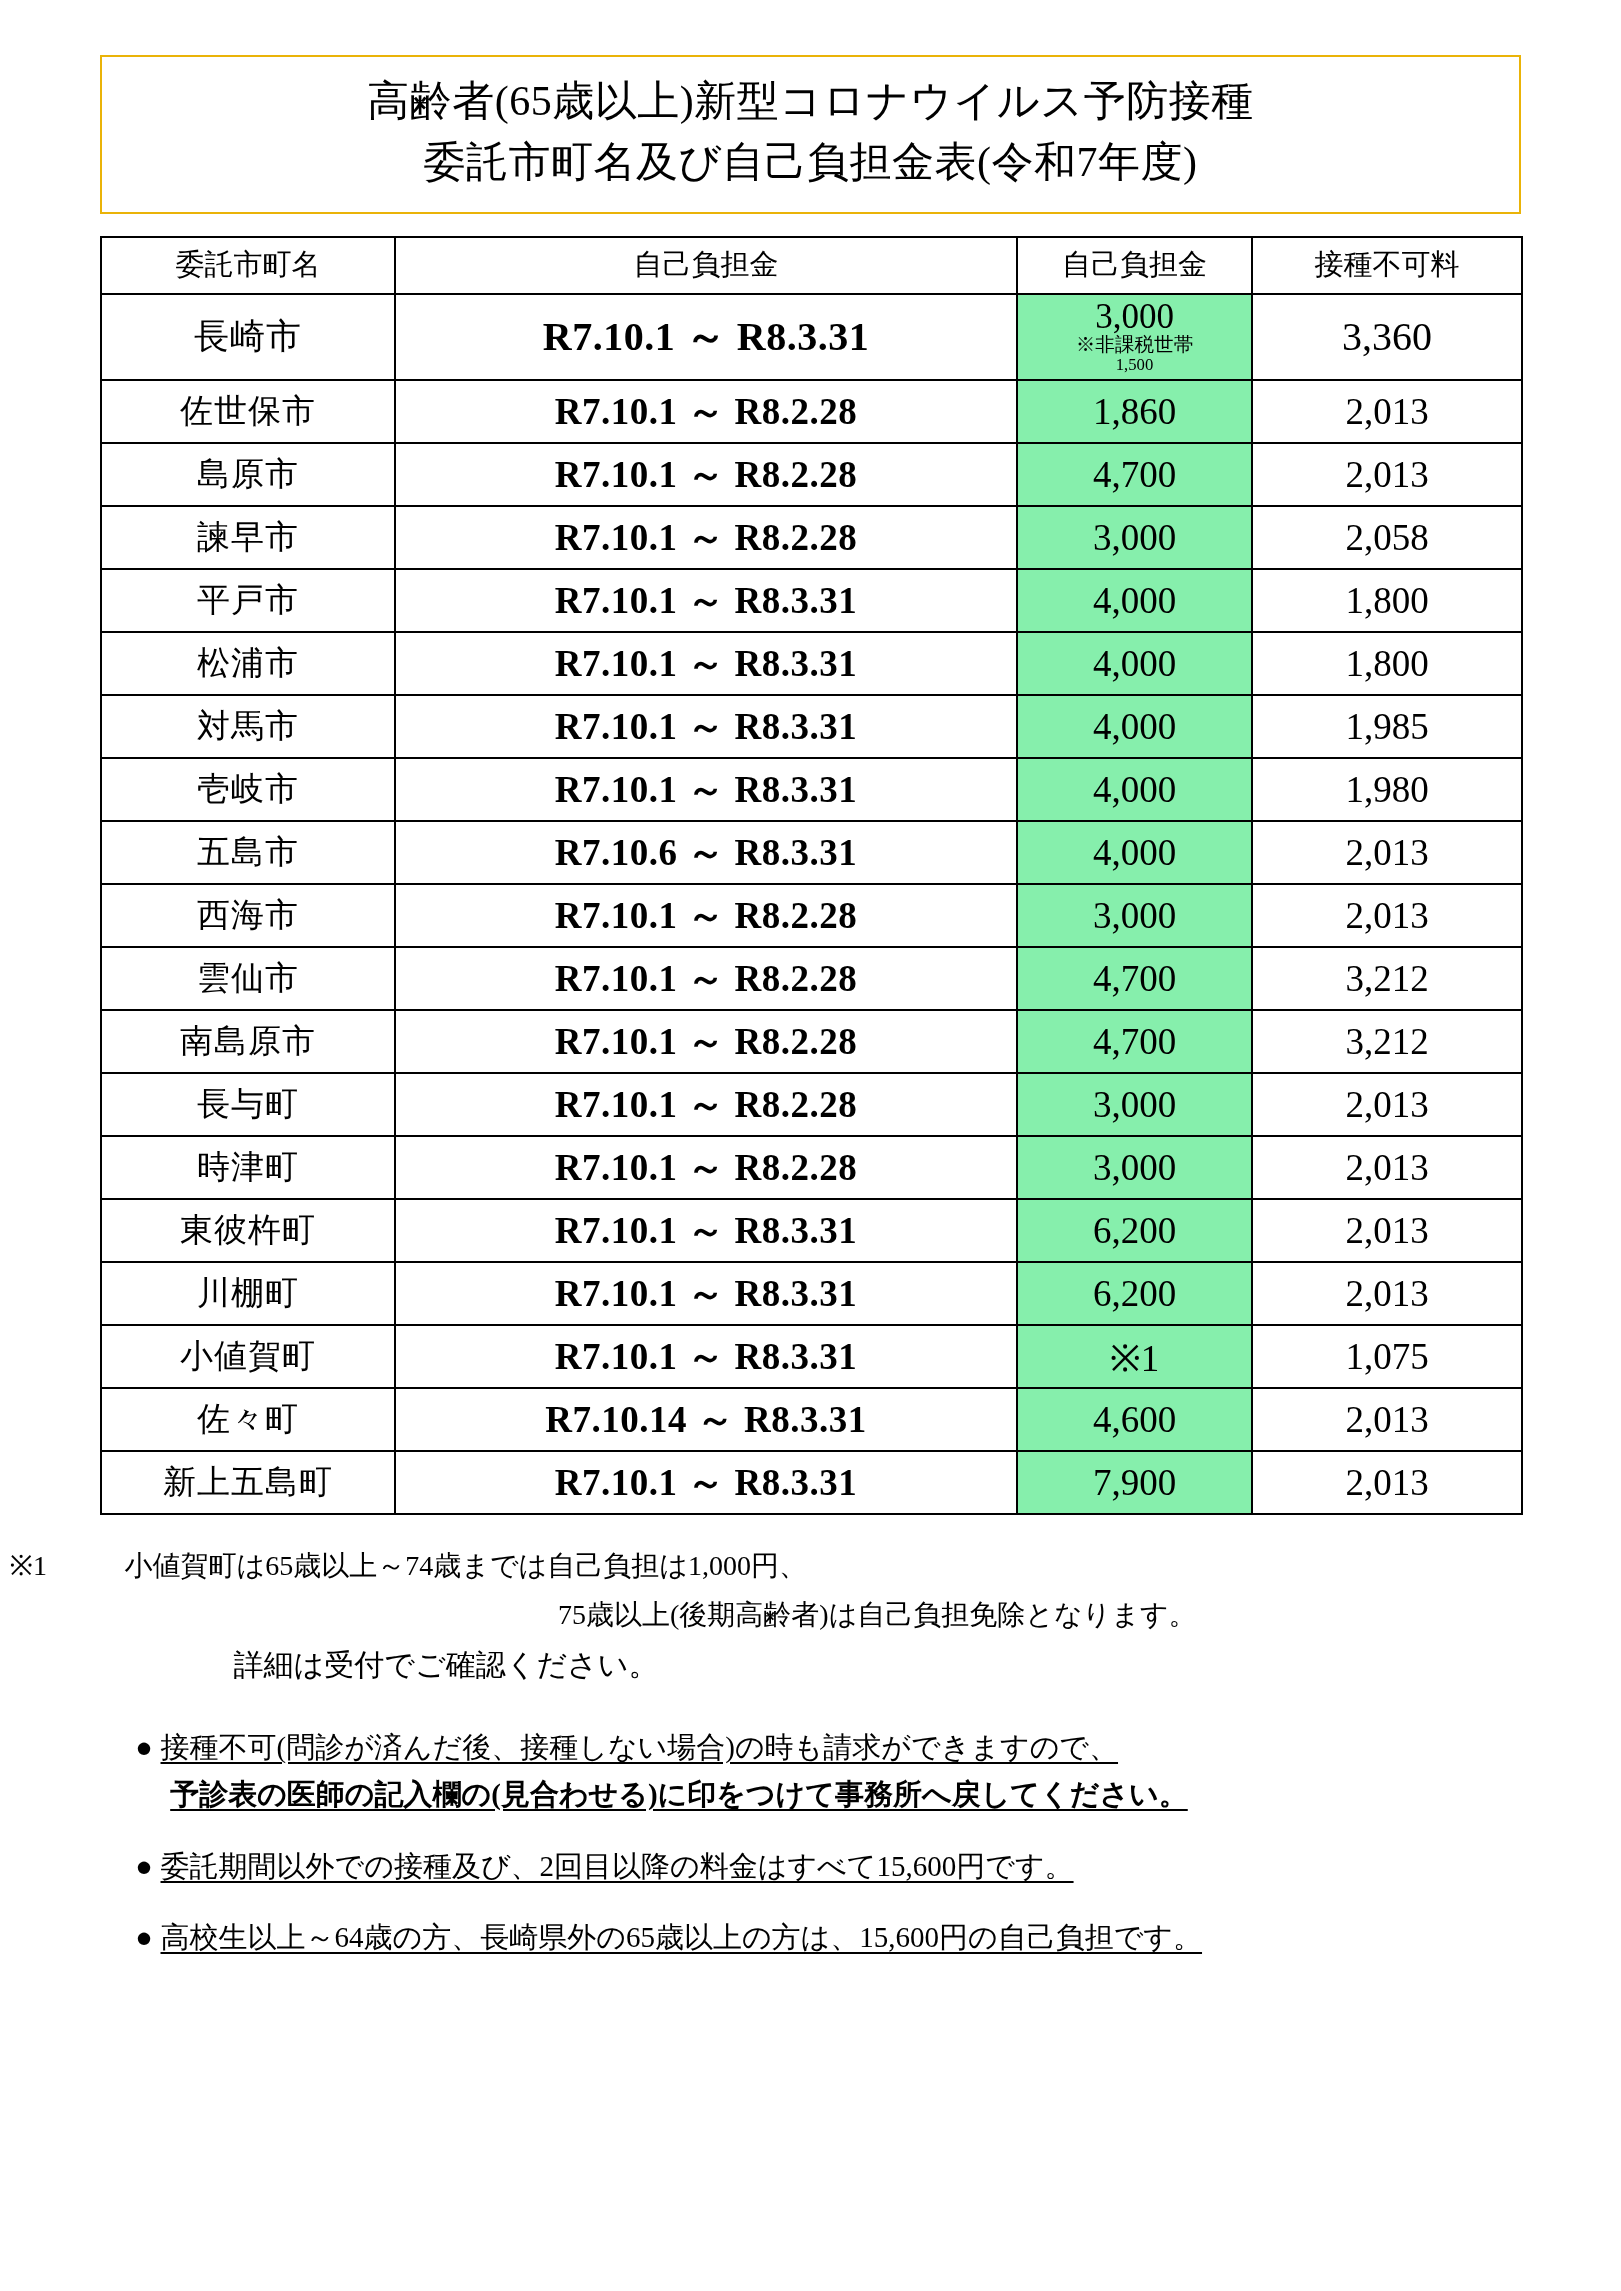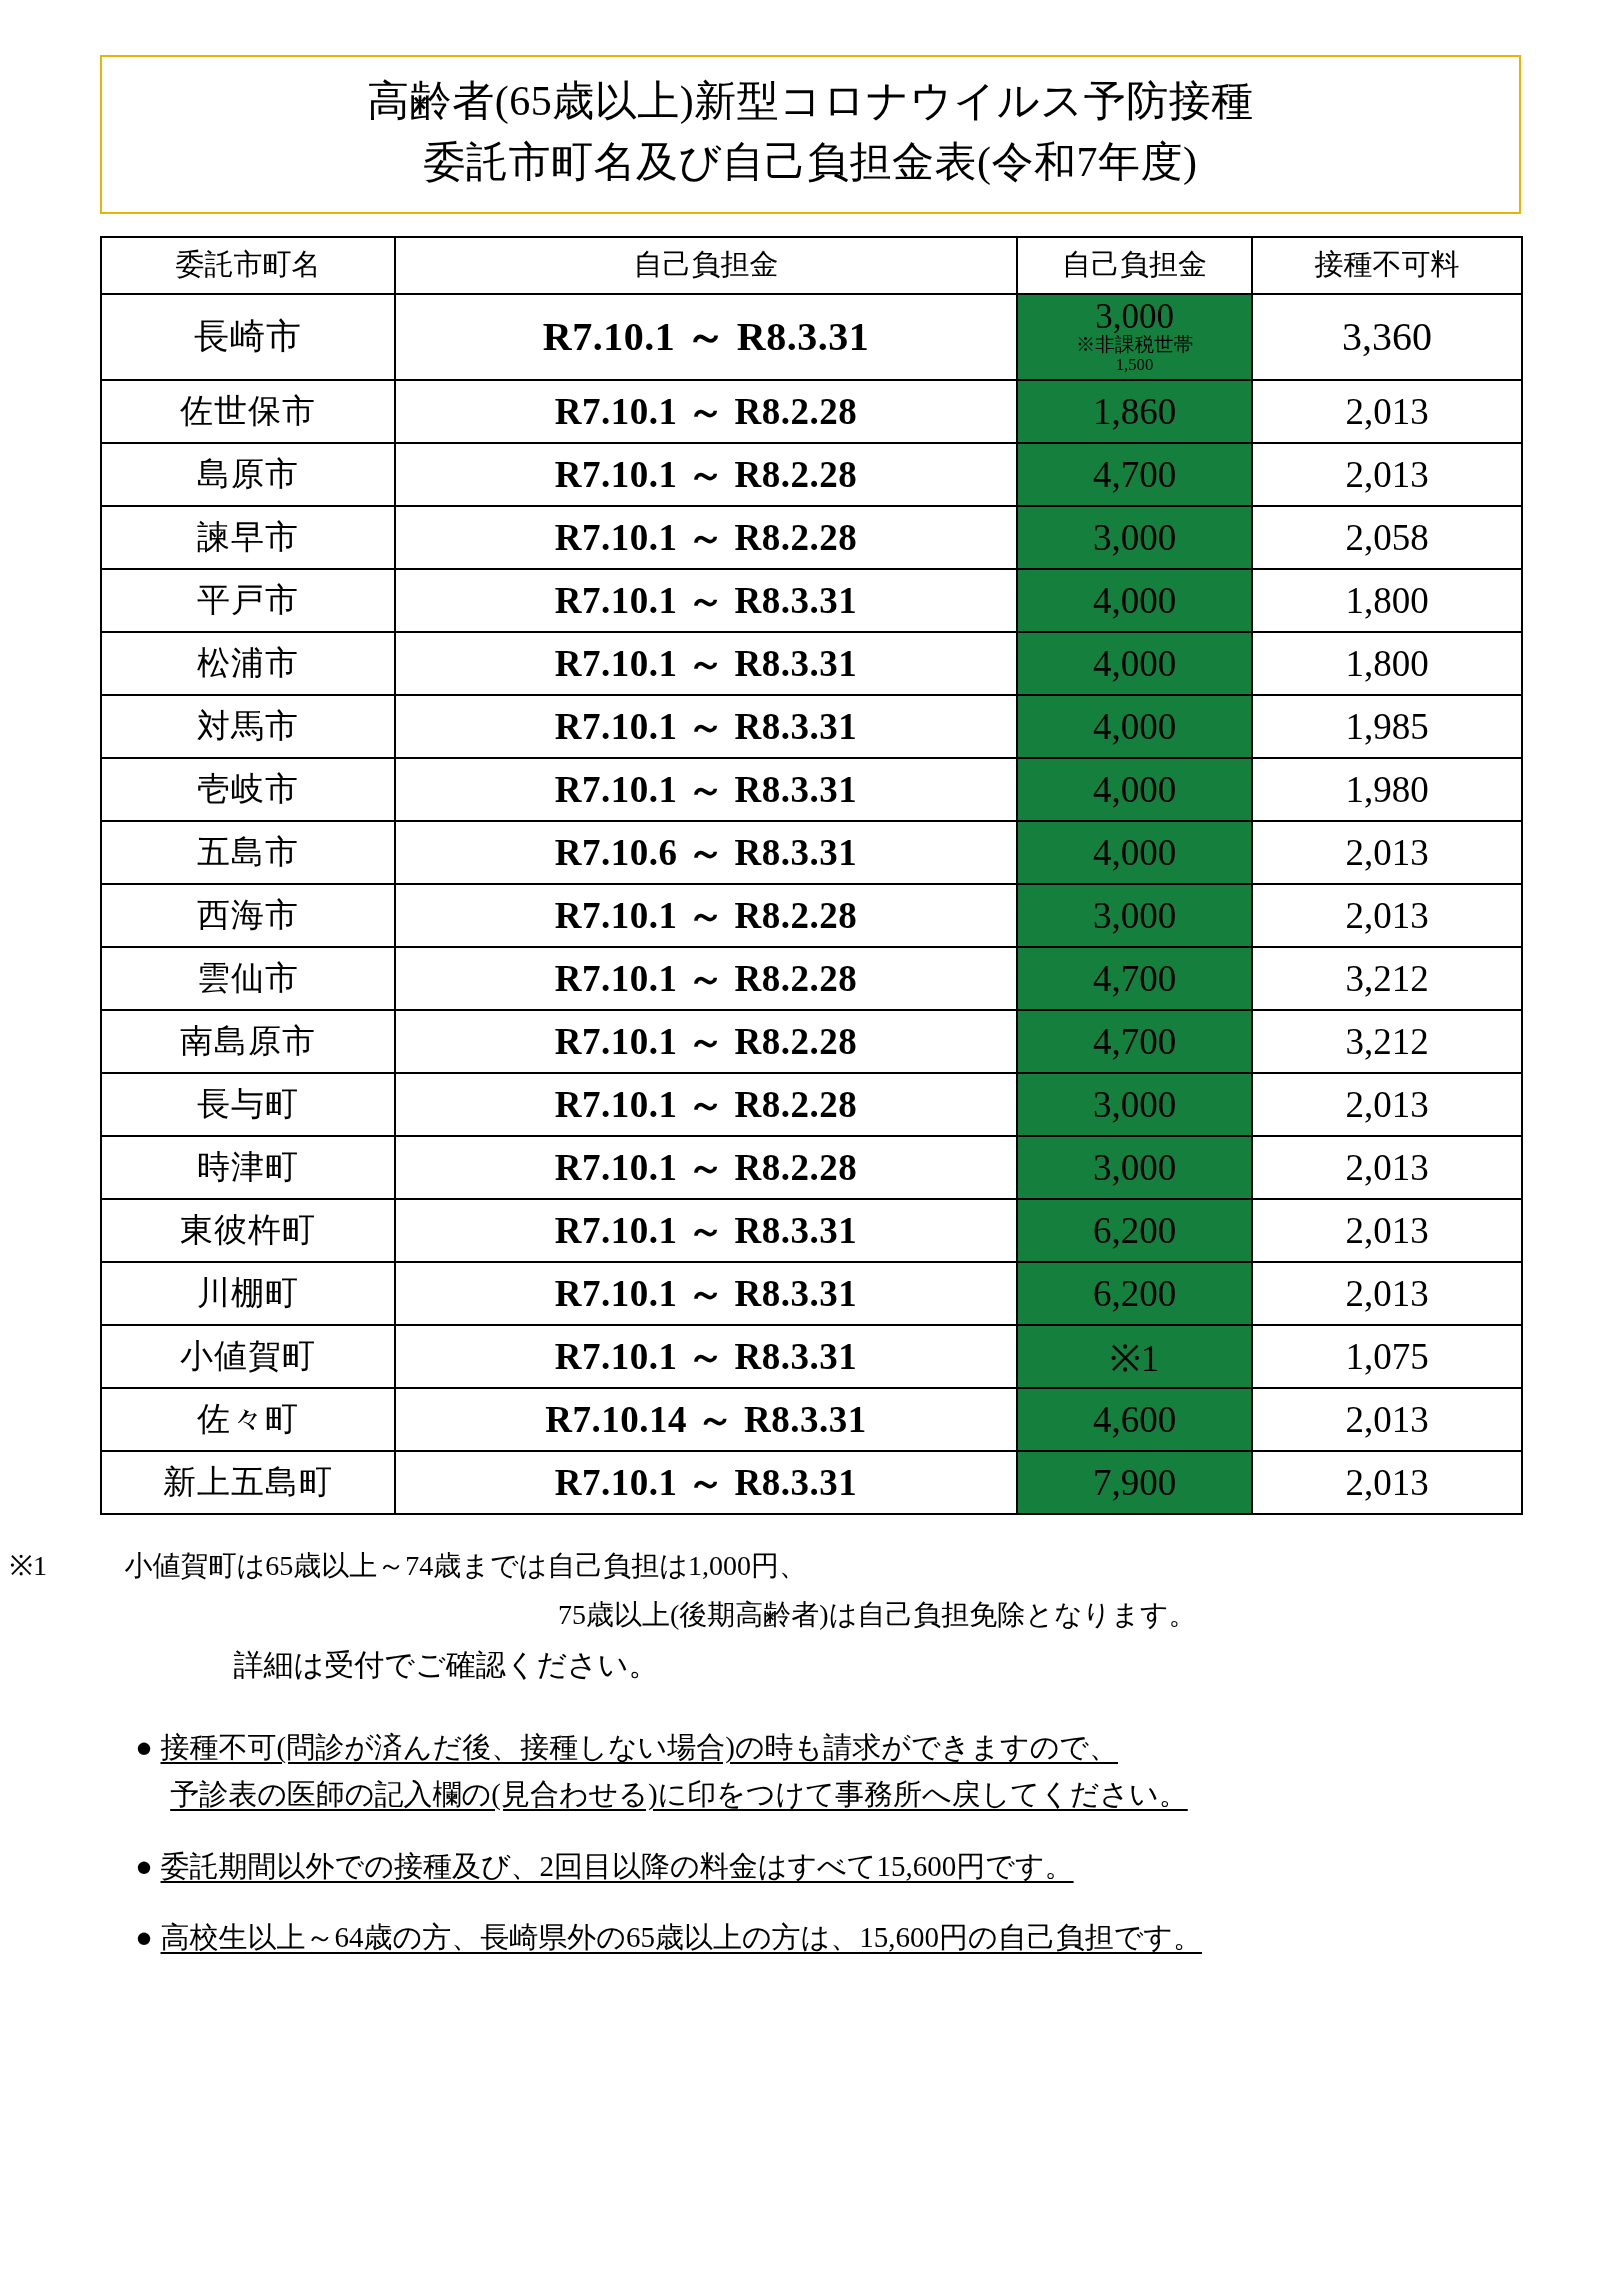--- a/index.html
+++ b/index.html
@@ -72,21 +72,21 @@
     letter-spacing: 1px;
   }
   td.term {
     font-size: 37px;
     font-weight: bold;
     letter-spacing: 0.5px;
     white-space: nowrap;
   }
   td.fee {
     font-size: 37px;
-    background: #15803d;
+    background: #86efac;
   }
   td.nofee {
     font-size: 37px;
   }
 
   
   tr.first td.city { font-size: 35px; }
   tr.first td.term { font-size: 40px; }
   tr.first td.nofee { font-size: 40px; }
   tr.first td.fee { line-height: 1.05; padding: 3.9px 0 5.9px 0; }
@@ -121,21 +121,21 @@
   }
   .bullets { margin-top: 33px; }
   .bullet {
     font-size: 29px;
     line-height: 1.6;
     margin-bottom: 25.5px;
     padding-left: 17.6px;
   }
   .bullet .dot { margin-right: 7.8px; }
   .u { text-decoration: underline; text-underline-offset: 4.9px; }
-  .bullet .l2 { display: block; padding-left: 35px; }
+  .bullet .l2 { display: block; padding-left: 35px; font-weight: bold; }
   .nowrap { white-space: nowrap; }
 </style>
 </head>
 <body>
 
 <div class="page">
 
   <div class="title-box">
     <div class="title-line">高齢者(65歳以上)新型コロナウイルス予防接種</div>
     <div class="title-line">委託市町名及び自己負担金表(令和7年度)</div>

